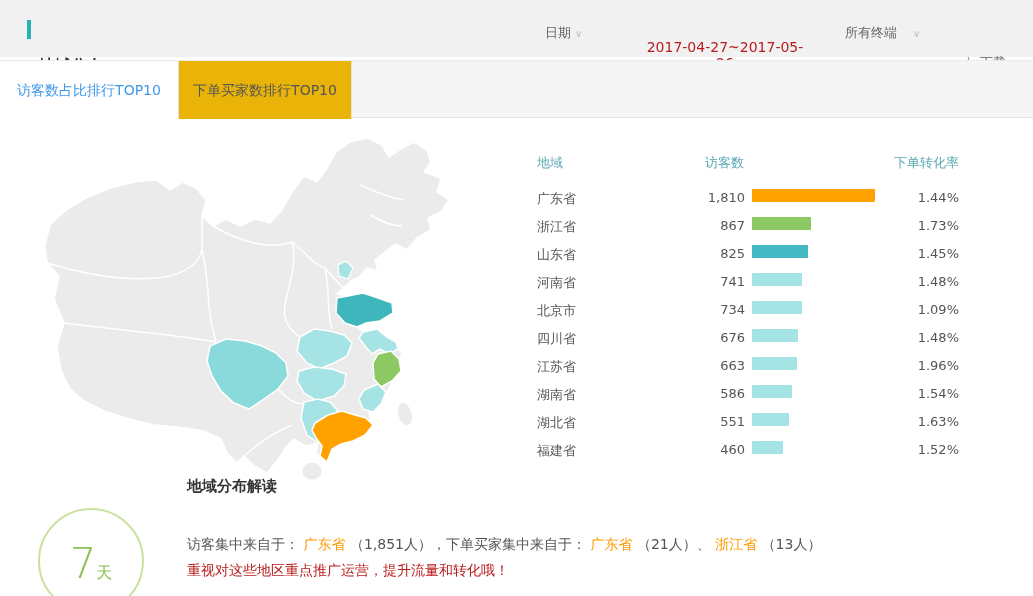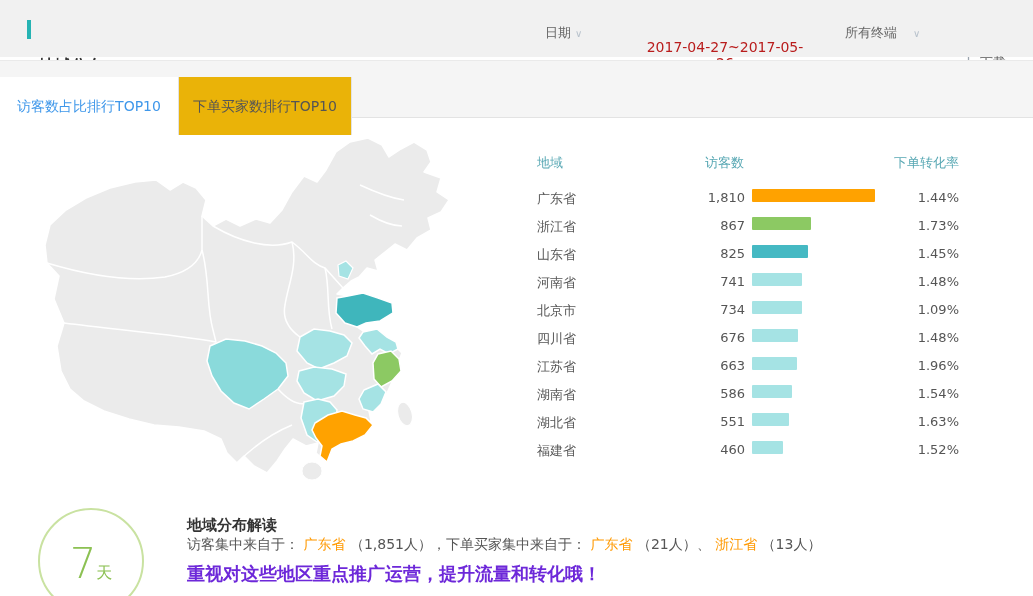--- a/index.html
+++ b/index.html
@@ -11,21 +11,21 @@
   .title-accent { position:absolute; left:27px; top:20px; width:4px; height:19px; background:#26b3b3; }
   .page-title { position:absolute; left:39px; top:20px; font-size:16px; font-weight:bold; color:#333;margin-top:36px; }
   .hdr-ctrl { position:absolute; top:24px; font-size:13px; color:#666; cursor:pointer; }
   .chev { color:#b8c2cc; font-size:10px; margin-left:4px; }
   .date-range { position:absolute; top:23px; left:645px; width:160px; text-align:center; font-size:14px; color:#b91c1c;margin-top:16px; }
   .dl-icon { display:inline-block; margin-right:5px; vertical-align:-2px; }
 
   
   .tabstrip { position:absolute; left:0; top:60px; width:1033px; height:58px; background:#f5f5f5;
     border-top:1px solid #eaeaea; border-bottom:1px solid #e3e3e3; }
-  .tab { position:absolute; top:16px; height:58px; line-height:58px; text-align:center; font-size:14px; cursor:pointer; }
+  .tab { position:absolute; top:0; height:58px; line-height:58px; text-align:center; font-size:14px; cursor:pointer; }
   .tab-active { left:0; width:178px; background:#fff; color:#3e97ea; height:59px; }
   .tab-inactive { left:178px; width:174px; background:#eab308; color:#555;
     border-left:1px solid #e2e2e2; border-right:1px solid #e2e2e2; }
 
   
   .map-wrap { position:absolute; left:30px; top:130px; width:470px; height:365px; }
 
   
   .rtable { position:absolute; left:537px; top:150px; width:422px; }
   .thead { position:relative; height:34px; font-size:13px; color:#57a7b3; }
@@ -38,23 +38,23 @@
   .td-bar { position:absolute; left:215px; top:5px; height:13px; border-radius:1px; }
   .td-conv { position:absolute; right:0; top:6px; }
 
   
   .badge-circle { position:absolute; left:38px; top:508px; width:106px; height:106px;
     border:2px solid #c9e2a1; border-radius:50%; background:#fff; text-align:center; color:#8cc153; }
   .badge-line1 { margin-top:32px; line-height:44px; }
   .badge-7 { font-size:42px; font-weight:300; }
   .badge-day { font-size:16px; }
   .badge-line2 { font-size:15px; margin-top:2px; letter-spacing:1px; }
-  .insight-title { position:absolute; left:187px; top:516px; font-size:15px; font-weight:bold; color:#333; }
+  .insight-title { position:absolute; left:187px; top:477px; font-size:15px; font-weight:bold; color:#333; }
   .insight-line1 { position:absolute; left:187px; top:536px; font-size:14px; color:#555; width:800px; }
-  .insight-line2 { position:absolute; left:187px; top:562px; font-size:18px; color:#6d28d9; width:800px;font-weight:bold; }
+  .insight-line2 { position:absolute; left:187px; top:562px; font-size:14px; color:#b91c1c; width:800px; }
   .hl { color:#ff9900; cursor:pointer; }
 </style>
 </head>
 <body>
 
 <div class="topbar">
   <div class="title-accent"></div>
   <div class="page-title">地域分布</div>
 
   <div class="hdr-ctrl" style="left:545px;">

